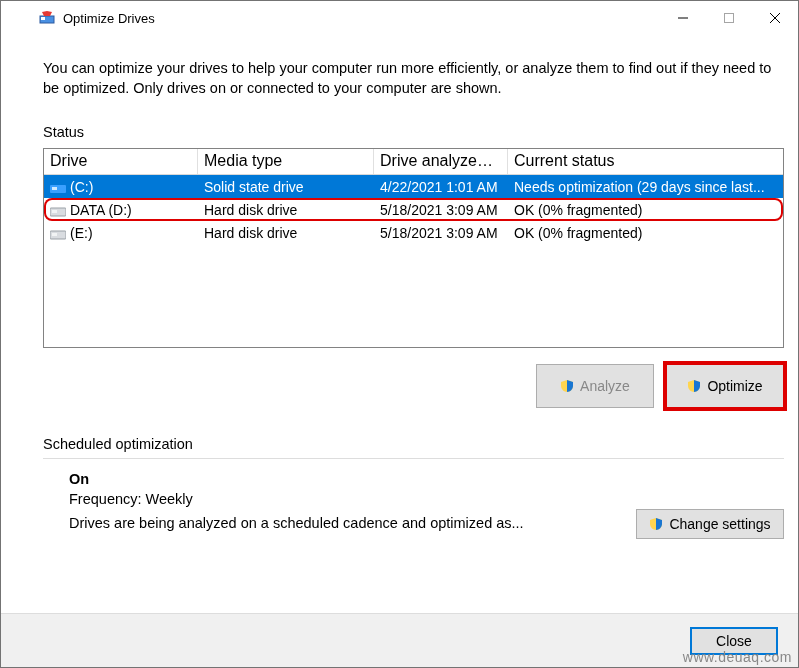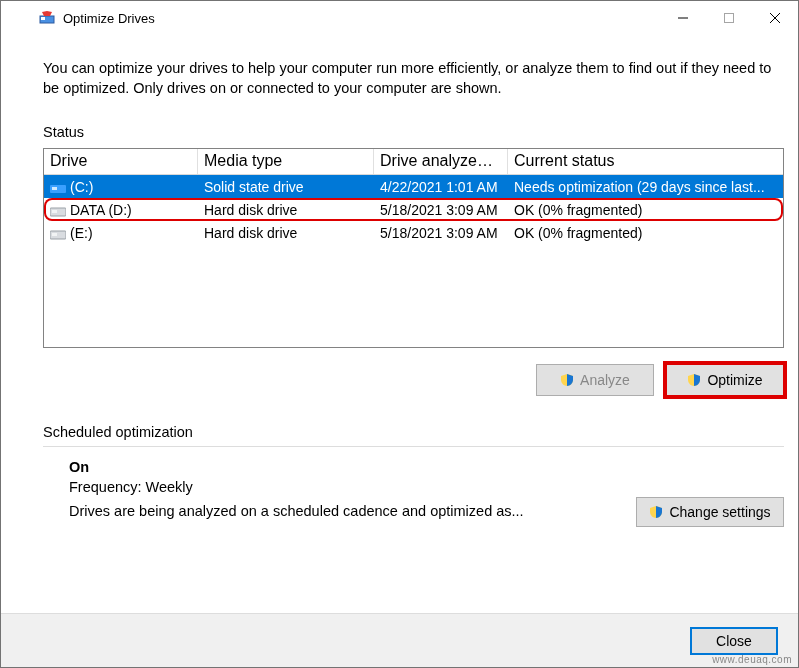--- a/index.html
+++ b/index.html
@@ -22,34 +22,34 @@
   .col.c2 { width: 176px; }
   .col.c3 { width: 134px; }
   .col.c4 { flex: 1; border-right: none; }
   .row { display: flex; height: 23px; align-items: center; font-size: 14px; position: relative; }
   .row .col { padding: 2px 6px; white-space: nowrap; overflow: hidden; text-overflow: ellipsis; }
   .row .c1 { display: flex; align-items: center; gap: 4px; }
   .row.selected { background: #0078d7; color: #fff; }
   .row.highlight { box-shadow: inset 0 0 0 2px #d00; border-radius: 8px; }
   .drive-icon { width: 16px; height: 12px; display: inline-block; }
   .btn-row { display: flex; justify-content: flex-end; gap: 12px; margin: 16px 0 28px 0; }
-  .btn { min-width: 118px; height: 32px; border: 1px solid #adadad; background: #e1e1e1; display: flex; align-items: center; justify-content: center; gap: 6px; font-size: 14px; cursor: default; }
+  .btn { min-width: 118px; height: 44px; border: 1px solid #adadad; background: #e1e1e1; display: flex; align-items: center; justify-content: center; gap: 6px; font-size: 14px; cursor: default; }
   .btn.disabled { color: #888; }
   .btn .shield { width: 14px; height: 14px; }
   .btn.highlight-red { outline: 4px solid #d00; outline-offset: -1px; }
   .sched-label { font-size: 14.5px; margin: 0 0 2px 0; }
   .sep { border-top: 1px solid #ddd; margin: 6px 0 12px 0; }
   .sched-body { display: flex; align-items: flex-end; }
   .sched-text { padding-left: 26px; flex: 1; }
   .sched-on { font-weight: 600; font-size: 14.5px; margin-bottom: 4px; }
   .sched-line { font-size: 14.5px; margin-bottom: 8px; }
   .change-btn { min-width: 148px; height: 30px; }
   .footer { position: absolute; left: 0; right: 0; bottom: 0; height: 54px; background: #f0f0f0; display: flex; align-items: center; justify-content: flex-end; padding-right: 20px; border-top: 1px solid #ddd; }
   .close-btn { min-width: 88px; height: 28px; background: #e1e1e1; border: 1px solid #0078d7; box-shadow: 0 0 0 1px #0078d7 inset; }
-  .watermark { position: absolute; right: 6px; bottom: 2px; font-size: 10px; color: #888; letter-spacing: .5px; }
+  .watermark { position: absolute; right: 6px; bottom: 2px; font-size: 14px; color: #888; letter-spacing: .5px; }
 </style>
 </head>
 <body>
 <div class="window">
 
   <div class="titlebar">
     <span class="app-icon">
       <svg viewBox="0 0 16 16">
           <rect x="1" y="6" width="14" height="7" fill="#4a90e2" stroke="#2c5aa0"></rect>
           <rect x="2" y="7" width="4" height="3" fill="#fff"></rect>

